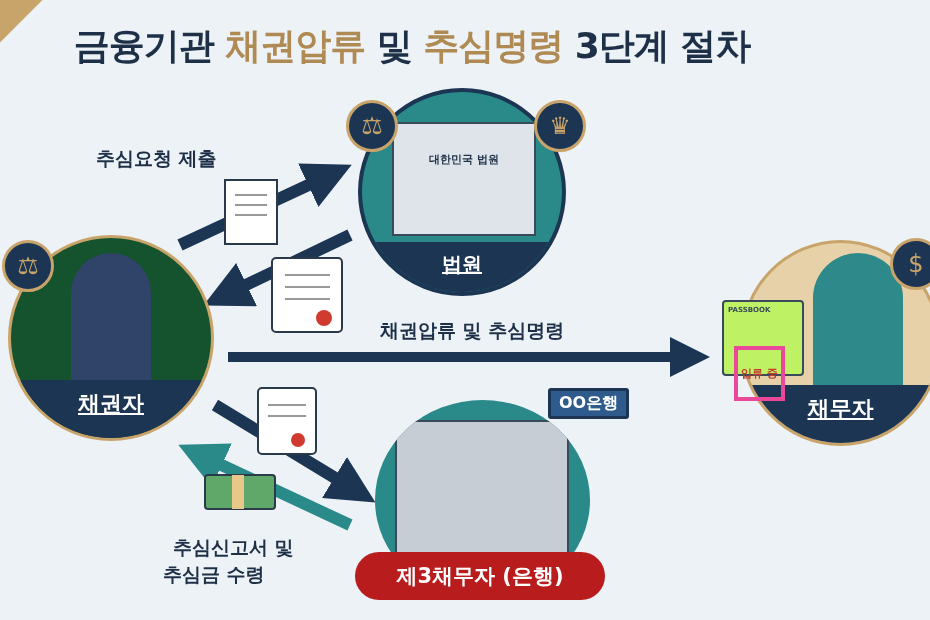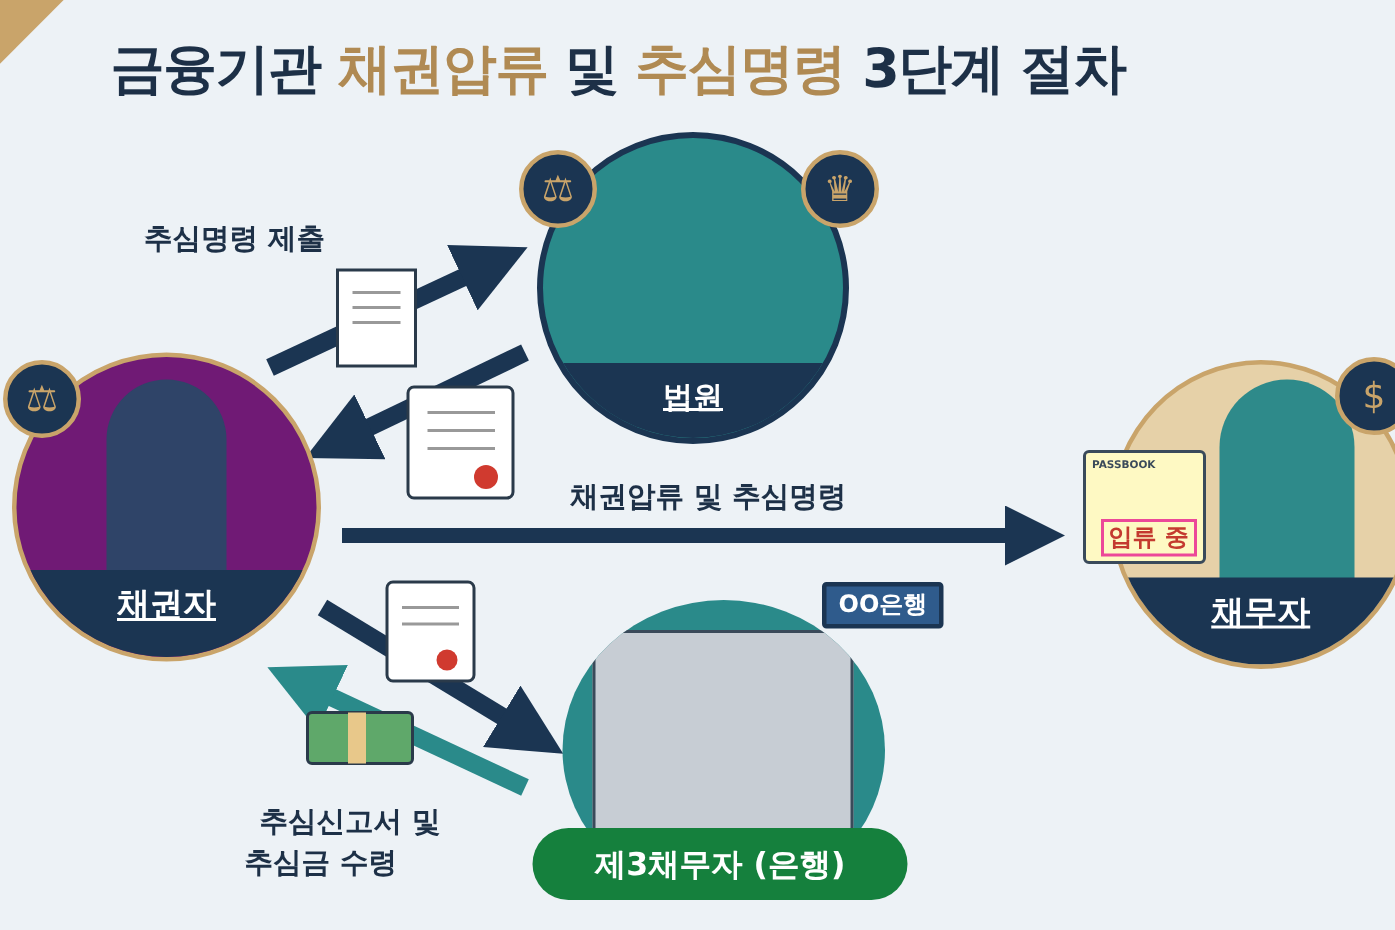--- a/index.html
+++ b/index.html
@@ -5,21 +5,21 @@
   html,body{margin:0;padding:0;}
   body{width:930px;height:620px;overflow:hidden;background:#edf2f6;font-family:"DejaVu Sans","Liberation Sans",sans-serif;position:relative;}
   .corner{position:absolute;left:-30px;top:-30px;width:60px;height:60px;background:#c9a46a;transform:rotate(45deg);}
   .title{position:absolute;left:0;top:22px;width:824px;text-align:center;font-size:36px;font-weight:bold;color:#1d3047;letter-spacing:-1px;}
   .title .hl{color:#b08a53;}
   .lbl{position:absolute;font-weight:bold;color:#1d3047;font-size:19px;white-space:nowrap;}
   .node{position:absolute;border-radius:50%;overflow:hidden;}
   .band{position:absolute;left:0;right:0;bottom:0;background:#1b3552;color:#fff;font-weight:bold;text-align:center;text-decoration:underline;}
   .badge{position:absolute;width:46px;height:46px;border-radius:50%;background:#1b3552;border:3px solid #c9a46a;color:#c9a46a;font-size:24px;text-align:center;line-height:46px;}
   svg{position:absolute;left:0;top:0;}
-  .pill{position:absolute;background:#15803d;color:#fff;font-weight:bold;border-radius:26px;text-align:center;}
+  .pill{position:absolute;background:#b91c1c;color:#fff;font-weight:bold;border-radius:26px;text-align:center;}
   .sign{position:absolute;background:#2f5b8c;border:3px solid #1b3552;color:#fff;font-weight:bold;font-size:16px;padding:2px 8px;border-radius:3px;text-align:right;}
 </style>
 </head>
 <body>
 
 <div class="corner"></div>
 
 <div class="title">
   <span>금융기관 </span><span class="hl">채권압류</span><span> 및 </span><span class="hl">추심명령</span><span> 3단계 절차</span>
 </div>
@@ -58,44 +58,47 @@
     <line x1="268" y1="405" x2="306" y2="405" stroke="#999" stroke-width="2"></line>
     <line x1="268" y1="416" x2="306" y2="416" stroke="#999" stroke-width="2"></line>
     <circle cx="298" cy="440" r="7" fill="#d03a2f"></circle>
   </g>
   <g>
     <rect x="205" y="475" width="70" height="34" fill="#5fa86a" stroke="#2a3a4a" stroke-width="2" rx="3"></rect>
     <rect x="232" y="475" width="12" height="34" fill="#e8c88a"></rect>
   </g>
 </svg>
 
-<div class="lbl" style="left:96px;top:146px;">추심명령 제출</div>
+<div class="lbl" style="left:96px;top:146px;">추심요청 제출</div>
 <div class="lbl" style="left:380px;top:318px;">채권압류 및 추심명령</div>
 <div class="lbl" style="left:173px;top:535px;">추심신고서 및</div>
 <div class="lbl" style="left:163px;top:562px;text-align:right;">추심금 수령</div>
 
 <div class="node" style="left:358px;top:88px;width:200px;height:200px;background:#2a8a8a;border:4px solid #1b3552;">
+  <div style="position:absolute;left:30px;top:30px;width:140px;height:110px;background:#dfe4ea;border:2px solid #3a4a5a;">
+    <div style="text-align:center;font-size:11px;font-weight:bold;color:#1d3047;margin-top:28px;">대한민국 법원</div>
+  </div>
   <div class="band" style="height:50px;line-height:44px;font-size:20px;">법원</div>
 </div>
 <div class="badge" style="left:346px;top:100px;">⚖</div>
 <div class="badge" style="left:534px;top:100px;">♛</div>
 
-<div class="node" style="left:8px;top:235px;width:200px;height:200px;background:#701a75;border:3px solid #c9a46a;">
+<div class="node" style="left:8px;top:235px;width:200px;height:200px;background:#14532d;border:3px solid #c9a46a;">
   <div style="position:absolute;left:60px;top:15px;width:80px;height:160px;background:#2f4468;border-radius:40px 40px 0 0;"></div>
   <div class="band" style="height:58px;line-height:48px;font-size:22px;">채권자</div>
 </div>
 <div class="badge" style="left:2px;top:240px;">⚖</div>
 
 <div class="node" style="left:740px;top:240px;width:195px;height:200px;background:#e6d1a8;border:3px solid #c9a46a;">
   <div style="position:absolute;left:70px;top:10px;width:90px;height:160px;background:#2e8a8a;border-radius:45px 45px 0 0;"></div>
   <div class="band" style="height:58px;line-height:48px;font-size:22px;">채무자</div>
 </div>
-<div style="position:absolute;left:722px;top:300px;width:78px;height:72px;background:#fef9c3;border:2px solid #3a4a5a;border-radius:4px;">
+<div style="position:absolute;left:722px;top:300px;width:78px;height:72px;background:#bef264;border:2px solid #3a4a5a;border-radius:4px;">
   <div style="font-size:7px;font-weight:bold;color:#3a4a5a;padding:4px;">PASSBOOK</div>
-  <div style="position:absolute;left:10px;top:44px;border:2px solid #ec4899;color:#c43a2f;font-size:16px;font-weight:bold;padding:0 3px;">입류 중</div>
+  <div style="position:absolute;left:10px;top:44px;border:4px solid #ec4899;color:#c43a2f;font-size:11px;font-weight:bold;padding:16px 3px;">입류 중</div>
 </div>
 <div class="badge" style="left:890px;top:238px;">$</div>
 
 <div class="node" style="left:375px;top:400px;width:215px;height:200px;background:#2a8a8a;">
   <div style="position:absolute;left:20px;top:20px;width:170px;height:150px;background:#c7cdd4;border:2px solid #3a4a5a;"></div>
 </div>
 <div class="sign" style="left:548px;top:388px;">OO은행</div>
 <div class="pill" style="left:355px;top:552px;width:250px;height:48px;line-height:48px;font-size:21px;">제3채무자 (은행)</div>
 
 </body></html>

